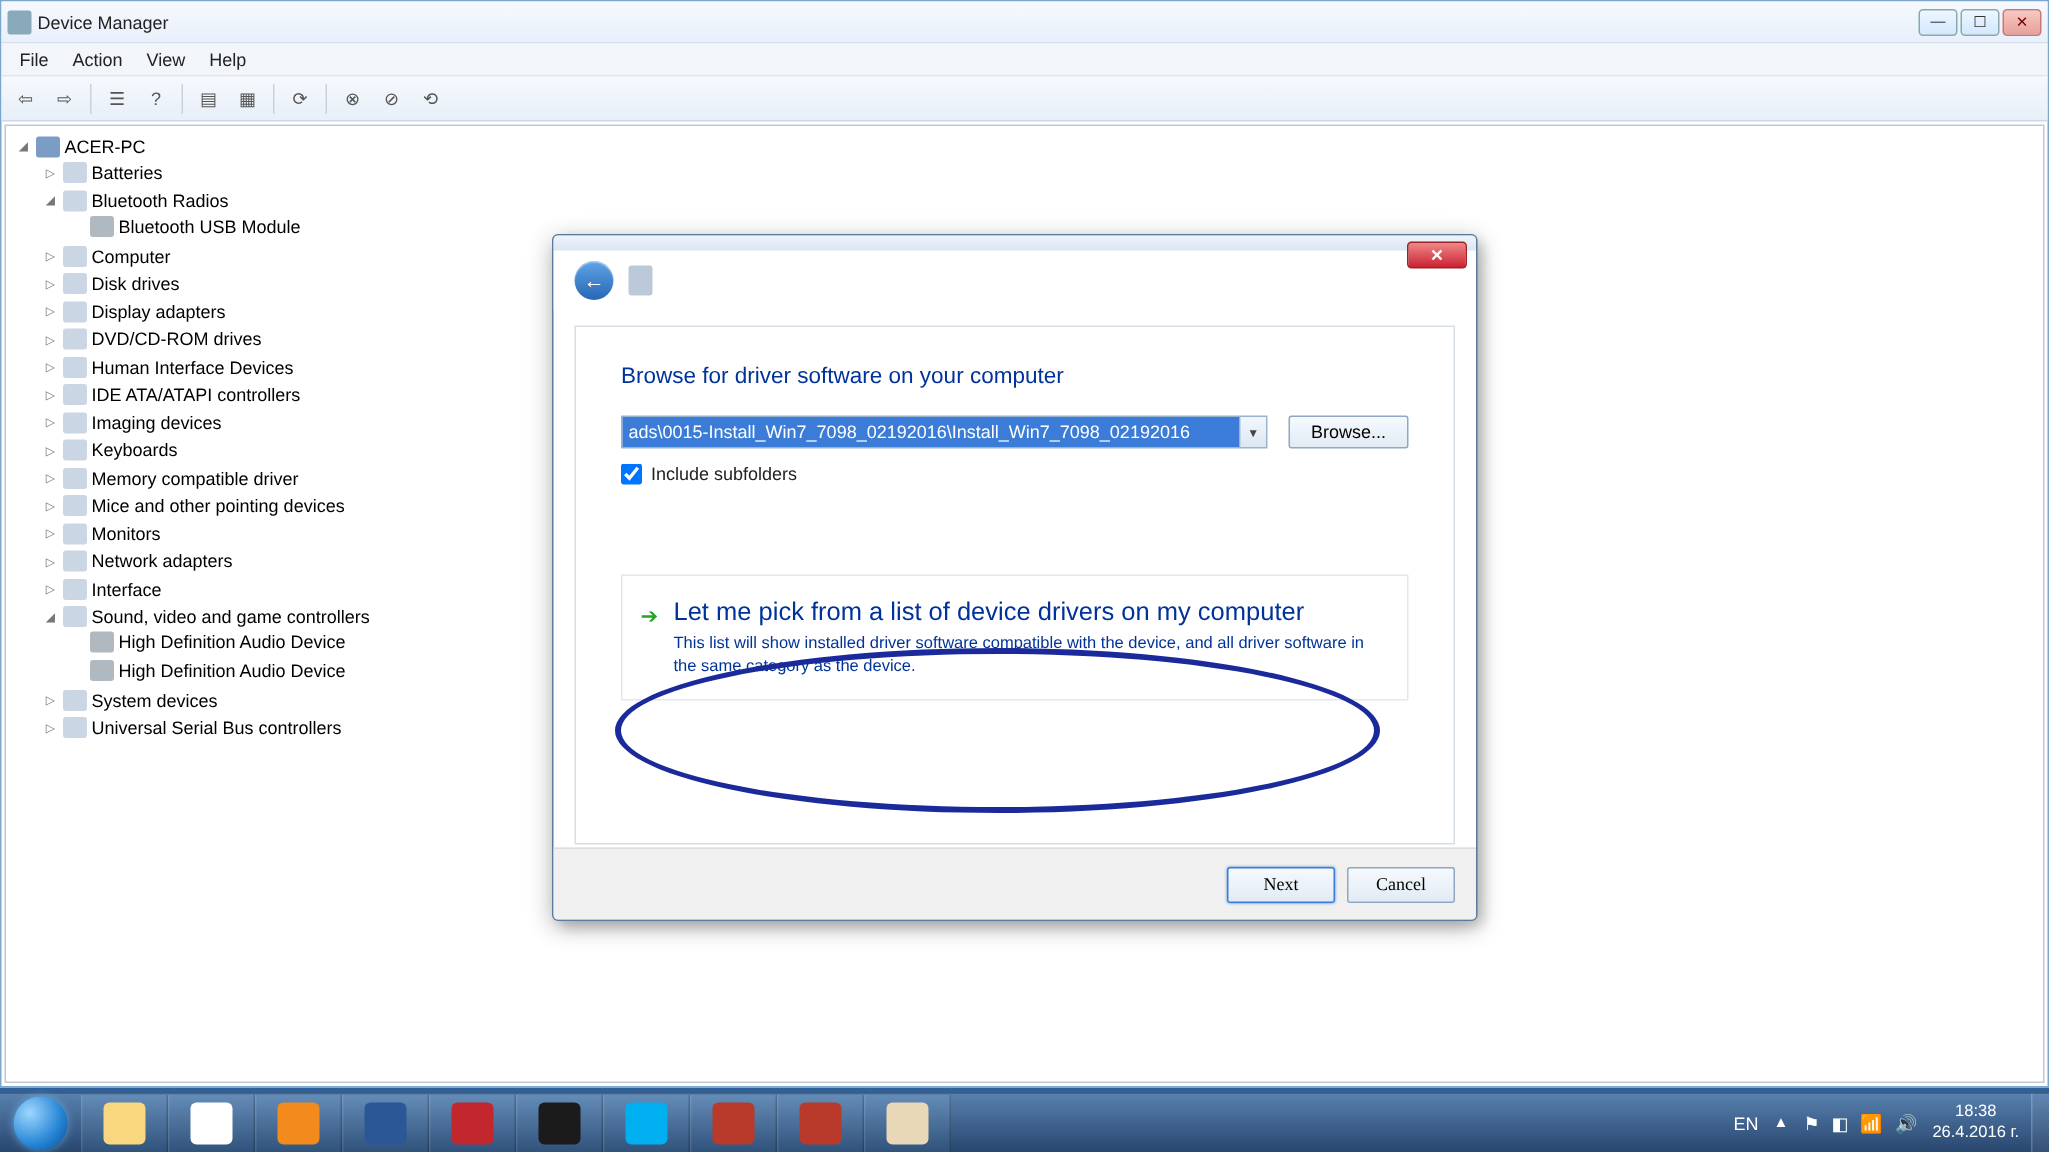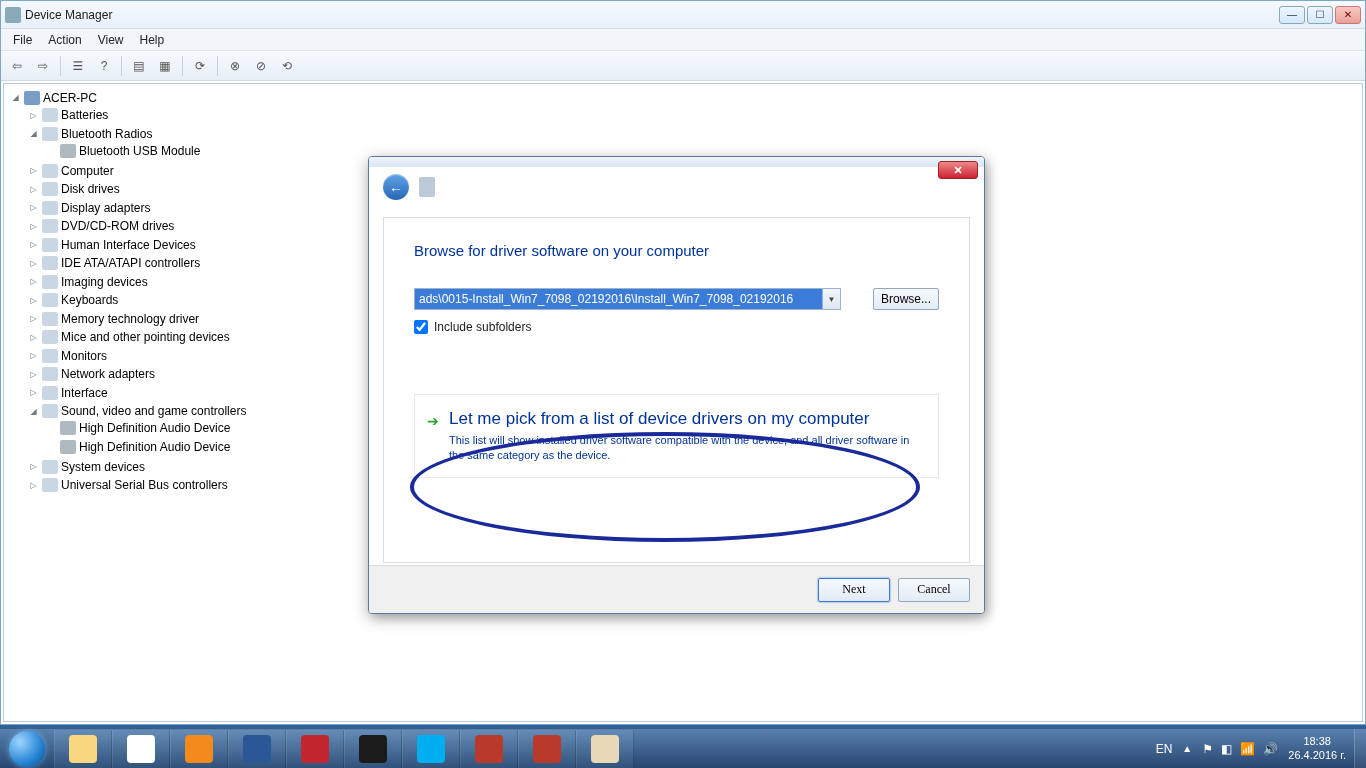--- a/index.html
+++ b/index.html
@@ -34,27 +34,27 @@
 
 .dialog-shadow { position: absolute; left: 372px; top: 160px; width: 617px; height: 458px; background: #000; opacity: 0.15; border-radius: 6px; filter: blur(4px); }
 .dialog { position: absolute; left: 368px; top: 156px; width: 617px; height: 458px; background: #fff; border: 1px solid #5a7aa0; border-radius: 4px; overflow: hidden; box-shadow: 0 4px 16px rgba(0,0,0,0.3); }
 .dlg-titlebar { height: 10px; background: linear-gradient(to bottom,#eef4fb,#dae6f4); position: relative; }
 .dlg-close { position: absolute; right: 6px; top: 4px; width: 40px; height: 18px; background: linear-gradient(to bottom,#e88 0%,#c23 100%); border: 1px solid #922; border-radius: 3px; color: #fff; display: flex; align-items: center; justify-content: center; font-size: 11px; font-weight: bold; cursor: pointer; }
 .dlg-header-row { height: 40px; display: flex; align-items: center; padding: 6px 14px; gap: 10px; background: #fff; }
 .dlg-back { width: 26px; height: 26px; border-radius: 50%; background: linear-gradient(to bottom,#5fa4e8,#2966b5); display: flex; align-items: center; justify-content: center; color: #fff; font-size: 14px; cursor: pointer; box-shadow: inset 0 1px 1px rgba(255,255,255,0.5); }
 .dlg-dev-icon { width: 16px; height: 20px; background: #bcc9d8; border-radius: 2px; }
 .dlg-header-text { flex: 1; font-size: 12px; color: #222; }
 .dlg-inner { position: absolute; left: 14px; right: 14px; top: 60px; bottom: 50px; border: 1px solid #d8dee6; background: #fff; padding: 24px 30px; }
-.dlg-heading { font-size: 15px; color: #003399; margin-bottom: 29px; }
+.dlg-heading { font-size: 15px; color: #003399; margin-bottom: 18px; }
 .dlg-label { font-size: 12px; color: #222; margin-bottom: 6px; }
-.dlg-pathrow { display: flex; gap: 32px; align-items: flex-end; margin-bottom: 10px; }
+.dlg-pathrow { display: flex; gap: 14px; align-items: flex-end; margin-bottom: 10px; }
 .dlg-path-wrap { flex: 1; display: flex; border: 1px solid #9ab4d0; height: 22px; }
 .dlg-path-input { flex: 1; border: none; background: #3a7cd8; color: #fff; font-size: 12px; padding: 0 4px; outline: none; }
 .dlg-path-dd { width: 18px; background: linear-gradient(to bottom,#f2f6fb,#dde7f2); border-left: 1px solid #9ab4d0; display: flex; align-items: center; justify-content: center; font-size: 8px; color: #444; cursor: pointer; }
-.dlg-browse { width: 66px; height: 22px; border: 1px solid #8fa7c2; background: linear-gradient(to bottom,#f5f9fd,#e2ebf5); font-size: 12px; cursor: pointer; border-radius: 2px; }
+.dlg-browse { width: 80px; height: 22px; border: 1px solid #8fa7c2; background: linear-gradient(to bottom,#f5f9fd,#e2ebf5); font-size: 12px; cursor: pointer; border-radius: 2px; }
 .dlg-check-row { display: flex; align-items: center; gap: 6px; font-size: 12px; color: #222; margin-bottom: 60px; }
 .dlg-check { width: 14px; height: 14px; }
 
 .dlg-option { border: 1px solid #e3e8ee; padding: 14px 20px 14px 34px; position: relative; cursor: pointer; }
 .dlg-opt-arrow { position: absolute; left: 12px; top: 18px; width: 14px; height: 14px; color: #2aa32a; font-size: 14px; }
 .dlg-opt-title { font-size: 17px; color: #003399; margin-bottom: 4px; }
 .dlg-opt-desc { font-size: 11px; color: #003399; line-height: 1.35; }
 
 .dlg-footer { position: absolute; left: 0; right: 0; bottom: 0; height: 48px; background: #f0f0f0; border-top: 1px solid #dcdcdc; display: flex; align-items: center; justify-content: flex-end; padding: 0 14px; gap: 8px; }
 .dlg-btn { width: 72px; height: 24px; border: 1px solid #8fa7c2; background: linear-gradient(to bottom,#f5f9fd,#e2ebf5); font-size: 12px; border-radius: 2px; cursor: pointer; font-family: Liberation Serif, serif; }
@@ -175,21 +175,21 @@
                   <span>Imaging devices</span>
                 </span></li>
               <li><span class="tree-row">
                   <span class="toggle">▷</span>
                   <span class="node-icon"></span>
                   <span>Keyboards</span>
                 </span></li>
               <li><span class="tree-row">
                   <span class="toggle">▷</span>
                   <span class="node-icon"></span>
-                  <span>Memory technology driver</span>
+                  <span>Memory compatible driver</span>
                 </span></li>
               <li><span class="tree-row">
                   <span class="toggle">▷</span>
                   <span class="node-icon"></span>
                   <span>Mice and other pointing devices</span>
                 </span></li>
               <li><span class="tree-row">
                   <span class="toggle">▷</span>
                   <span class="node-icon"></span>
                   <span>Monitors</span>

